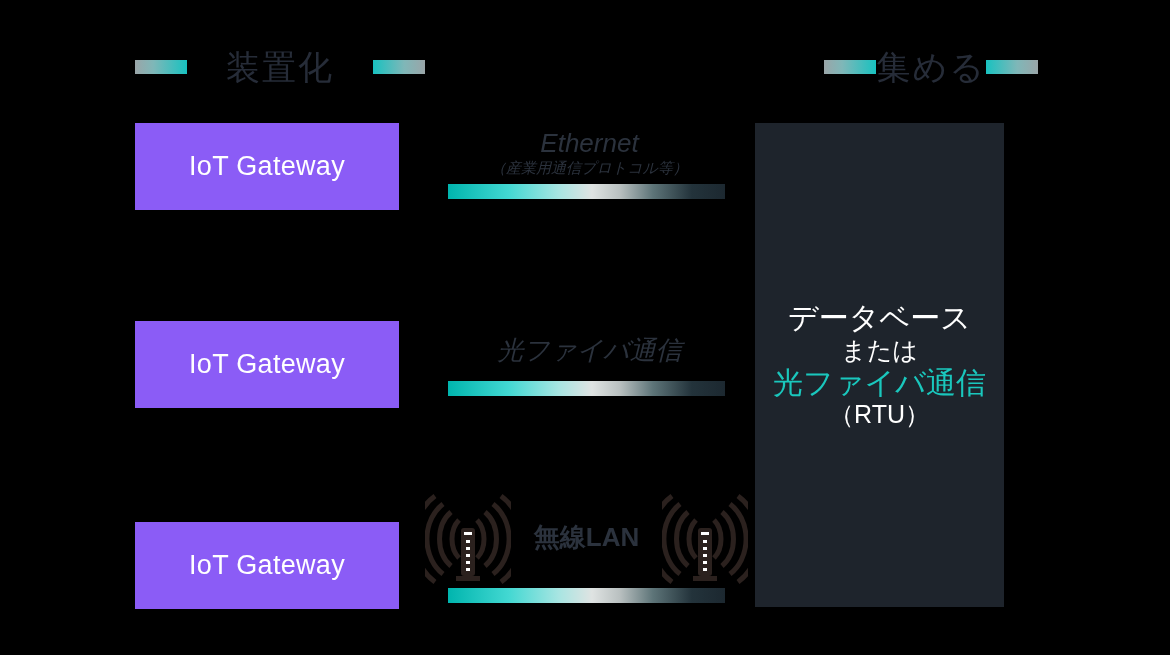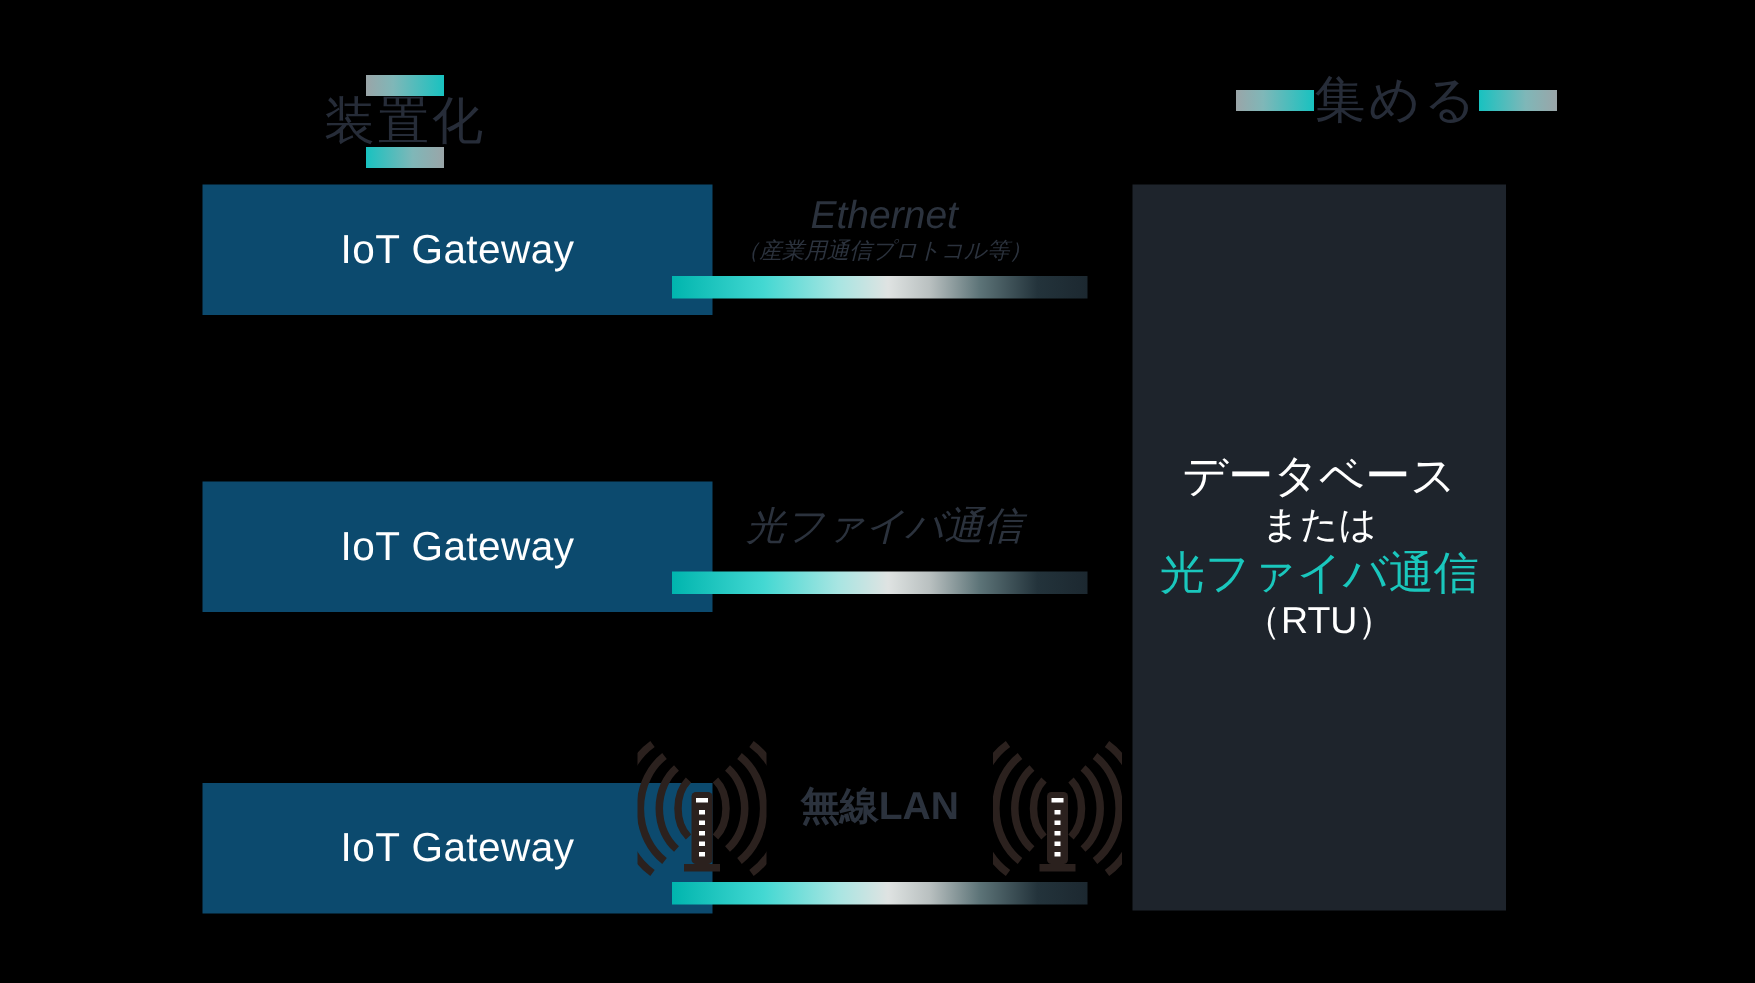--- a/index.html
+++ b/index.html
@@ -21,21 +21,21 @@
     height: 655px;
     background: #000000;
   }
 
   
   .header-group {
     position: absolute;
     display: flex;
     align-items: center;
   }
-  .hdr-left  { left: 125px; top: 50px; width: 290px; justify-content: space-between; flex-direction: column; }
+  .hdr-left  { left: 135px; top: 50px; width: 290px; justify-content: space-between; }
   .hdr-right { left: 748px; top: 50px; width: 290px; justify-content: flex-end; }
 
   .deco-bar {
     width: 52px;
     height: 14px;
     flex: 0 0 auto;
   }
   .deco-bar.to-teal {
     background: linear-gradient(90deg, #9aa5a8 0%, #7fb7b8 35%, #18c2c0 100%);
   }
@@ -48,23 +48,23 @@
     line-height: 1;
     letter-spacing: 2px;
     white-space: nowrap;
     font-weight: 400;
   }
 
   
   .gw-box {
     position: absolute;
     left: 135px;
-    width: 340px;
+    width: 264px;
     height: 87px;
-    background: #0c4a6e;
+    background: #8b5cf6;
     display: flex;
     align-items: center;
     justify-content: center;
   }
   .gw-box .gw-label {
     color: #ffffff;
     font-size: 27px;
     letter-spacing: 0.3px;
     white-space: nowrap;
   }

